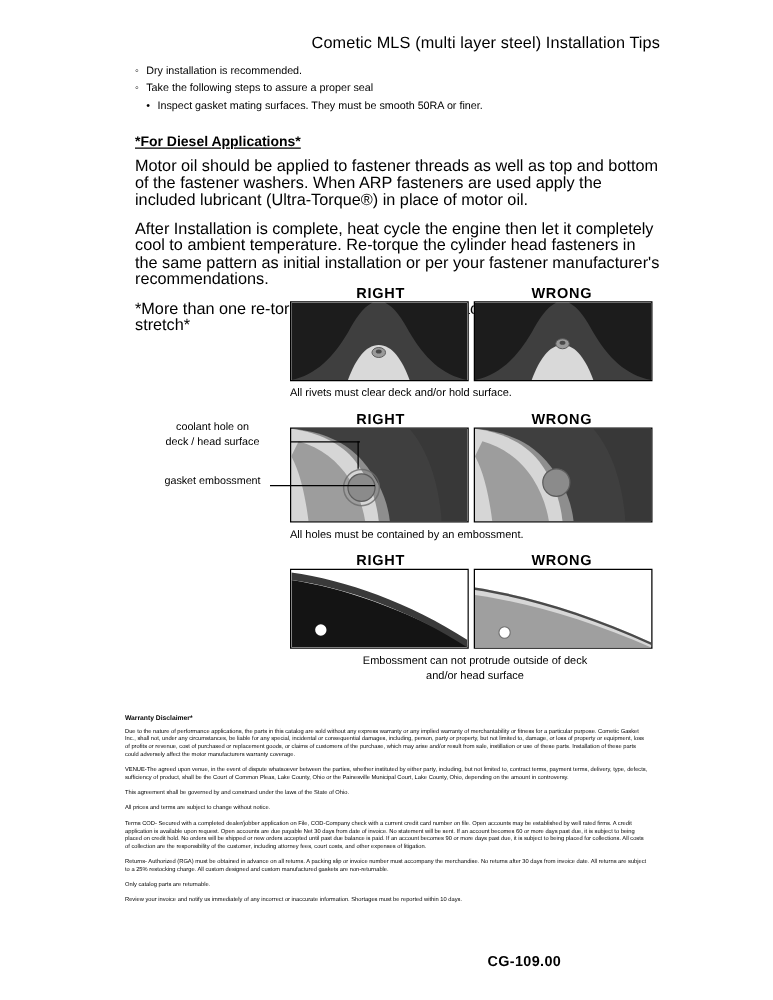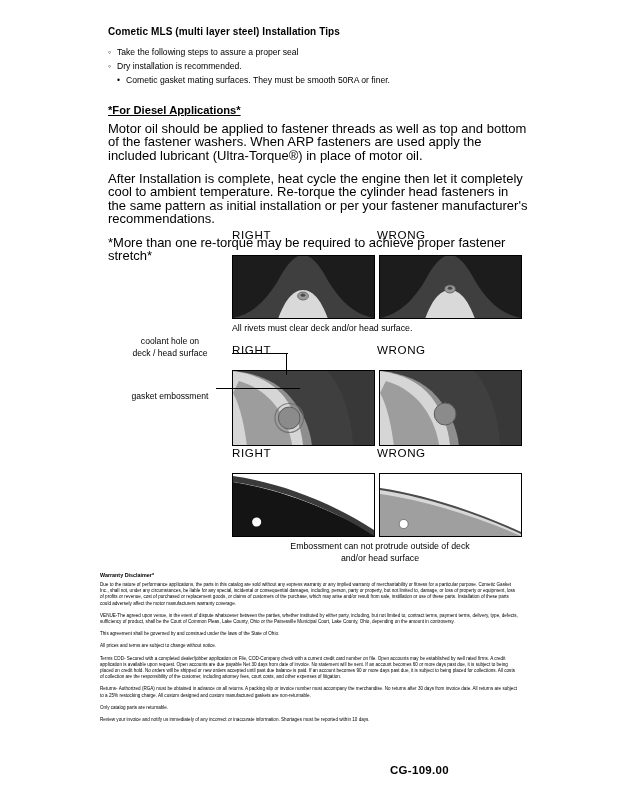--- a/index.html
+++ b/index.html
@@ -22,24 +22,25 @@
     height: 800px;
     background: #ffffff;
   }
   .content {
     position: absolute;
     left: 108px;
     top: 26px;
     width: 420px;
   }
   h1.title {
-    font-size: 10px;
-    font-weight: bold;
+    font-size: 13px;
+    font-weight: normal;
     margin: 0 0 9px 0;
     letter-spacing: 0.1px;
+    text-align: right;
   }
   ul.bullets {
     list-style: none;
     margin: 0;
     padding: 0;
   }
   ul.bullets > li {
     font-size: 8.6px;
     line-height: 13.6px;
     position: relative;
@@ -96,24 +97,25 @@
   .figrow {
     position: relative;
     margin-bottom: 0;
   }
   .figlabels {
     display: flex;
     width: 290px;
   }
   .figlabels div {
     width: 145px;
+    text-align: center;
     font-size: 11.6px;
-    font-weight: normal;
+    font-weight: bold;
     letter-spacing: 0.6px;
-    padding-bottom: 14px;
+    padding-bottom: 0;
   }
   .figpair {
     display: flex;
     width: 290px;
     gap: 4px;
   }
   .figbox {
     width: 143px;
     height: 62px;
     border: 1px solid #000;
@@ -181,25 +183,25 @@
 </style>
 </head>
 <body>
 
 <div class="page">
 
   <div class="content">
     <h1 class="title">Cometic MLS (multi layer steel) Installation Tips</h1>
 
     <ul class="bullets">
+      <li>Dry installation is recommended.</li>
       <li>Take the following steps to assure a proper seal</li>
-      <li>Dry installation is recommended.</li>
     </ul>
     <ul class="subbullets">
-      <li>Cometic gasket mating surfaces.  They must be smooth 50RA or finer.</li>
+      <li>Inspect gasket mating surfaces.  They must be smooth 50RA or finer.</li>
     </ul>
 
     <h2 class="subhead">*For Diesel Applications*</h2>
     <p class="para">Motor oil should be applied to fastener threads as well as top and bottom of the fastener washers. When ARP fasteners are used apply the included lubricant (Ultra-Torque®) in place of motor oil.</p>
     <p class="para">After Installation is complete, heat cycle the engine then let it completely cool to ambient temperature. Re-torque the cylinder head fasteners in the same pattern as initial installation or per your fastener manufacturer's recommendations.</p>
     <p class="para last">*More than one re-torque may be required to achieve proper fastener stretch*</p>
   </div>
 
   <div class="figures">
 
@@ -224,21 +226,21 @@
           <svg viewBox="0 0 143 62" preserveAspectRatio="none">
             <rect x="0" y="0" width="143" height="62" fill="#3f3f3f"></rect>
             <path d="M0,62 C20,58 34,44 46,24 C52,13 58,4 66,0 L0,0 Z" fill="#1c1c1c"></path>
             <path d="M143,62 C122,58 108,44 96,24 C90,13 84,4 76,0 L143,0 Z" fill="#1c1c1c"></path>
             <path d="M46,62 C52,46 60,34 71,34 C82,34 90,46 96,62 Z" fill="#d9d9d9"></path>
             <ellipse cx="71" cy="33" rx="5.5" ry="4" fill="#9a9a9a" stroke="#5a5a5a" stroke-width="0.8"></ellipse>
             <ellipse cx="71" cy="32.2" rx="2.4" ry="1.6" fill="#4a4a4a"></ellipse>
           </svg>
         </div>
       </div>
-      <div class="figcaption">All rivets must clear deck and/or head surface.</div>
+      <div class="figcaption">All rivets must clear deck and/or hold surface.</div>
     </div>
 
     <div class="figrow">
       <div class="figlabels">
         <div>RIGHT</div>
         <div>WRONG</div>
       </div>
       <div class="figpair">
         <div class="figbox tall">
           <svg viewBox="0 0 143 74" preserveAspectRatio="none">
@@ -257,20 +259,21 @@
             <rect x="0" y="0" width="143" height="74" fill="#3f3f3f"></rect>
             <path d="M0,0 C24,2 44,10 58,26 C70,40 78,56 80,74 L0,74 Z" fill="#8e8e8e"></path>
             <path d="M0,0 C22,3 40,11 52,26 C62,39 69,55 71,74 L0,74 Z" fill="#d6d6d6"></path>
             <path d="M6,10 C24,15 38,26 47,40 C54,51 58,62 60,74 L14,74 C12,58 8,36 0,22 Z" fill="#6f6f6f" opacity="0.55"></path>
             <circle cx="66" cy="43" r="11" fill="#8b8b8b"></circle>
             <circle cx="66" cy="43" r="11" fill="none" stroke="#5d5d5d" stroke-width="1"></circle>
             <path d="M96,0 C110,16 120,42 122,74 L143,74 L143,0 Z" fill="#2c2c2c" opacity="0.35"></path>
           </svg>
         </div>
       </div>
+      <div class="figcaption">All holes must be contained by an embossment.</div>
     </div>
 
     <div class="figrow">
       <div class="figlabels">
         <div>RIGHT</div>
         <div>WRONG</div>
       </div>
       <div class="figpair">
         <div class="figbox">
           <svg viewBox="0 0 143 62" preserveAspectRatio="none">
@@ -294,21 +297,21 @@
 and/or head surface</div>
     </div>
 
   </div>
 
   <div class="callout" style="left:110px; top:336px; width:120px;">coolant hole on
 deck / head surface</div>
   <div class="callout-line" style="left:232px; top:353px; width:56px;"></div>
   <div class="callout-line" style="left:286px; top:353px; width:1px; height:22px;"></div>
 
-  <div class="callout" style="left:110px; top:379px; width:120px;margin-top:12px;">gasket embossment</div>
+  <div class="callout" style="left:110px; top:379px; width:120px;">gasket embossment</div>
   <div class="callout-line" style="left:216px; top:388px; width:84px;"></div>
 
   <div class="warranty">
     <h3>Warranty Disclaimer*</h3>
     <p>Due to the nature of performance applications, the parts in this catalog are sold without any express warranty or any implied warranty of merchantability or fitness for a particular purpose.  Cometic Gasket Inc., shall not, under any circumstances, be liable for any special, incidental or consequential damages, including, person, party or property, but not limited to, damage, or loss of property or equipment, loss of profits or revenue, cost of purchased or replacement goods, or claims of customers of the purchase, which may arise and/or result from sale, instillation or use of these parts.  Installation of these parts could adversely affect the motor manufacturers warranty coverage.</p>
     <p>VENUE-The agreed upon venue, in the event of dispute whatsoever between the parties, whether instituted by either party, including, but not limited to, contract terms, payment terms, delivery, type, defects, sufficiency of product, shall be the Court of Common Pleas, Lake County, Ohio or the Painesville Municipal Court, Lake County, Ohio, depending on the amount in controversy.</p>
     <p>This agreement shall be governed by and construed under the laws of the State of Ohio.</p>
     <p>All prices and terms are subject to change without notice.</p>
     <p>Terms COD- Secured with a completed dealer/jobber application on File, COD-Company check with a current credit card number on file.  Open accounts may be established by well rated firms.  A credit application is available upon request.  Open accounts are due payable Net 30 days from date of invoice.  No statement will be sent.  If an account becomes 60 or more days past due, it is subject to being placed on credit hold.  No orders will be shipped or new orders accepted until past due balance is paid.  If an account becomes 90 or more days past due, it is subject to being placed for collections.  All costs of collection are the responsibility of the customer, including attorney fees, court costs, and other expenses of litigation.</p>
     <p>Returns- Authorized (RGA) must be obtained in advance on all returns.  A packing slip or invoice number must accompany the merchandise.  No returns after 30 days from invoice date.  All returns are subject to a 25% restocking charge.  All custom designed and custom manufactured gaskets are non-returnable.</p>

